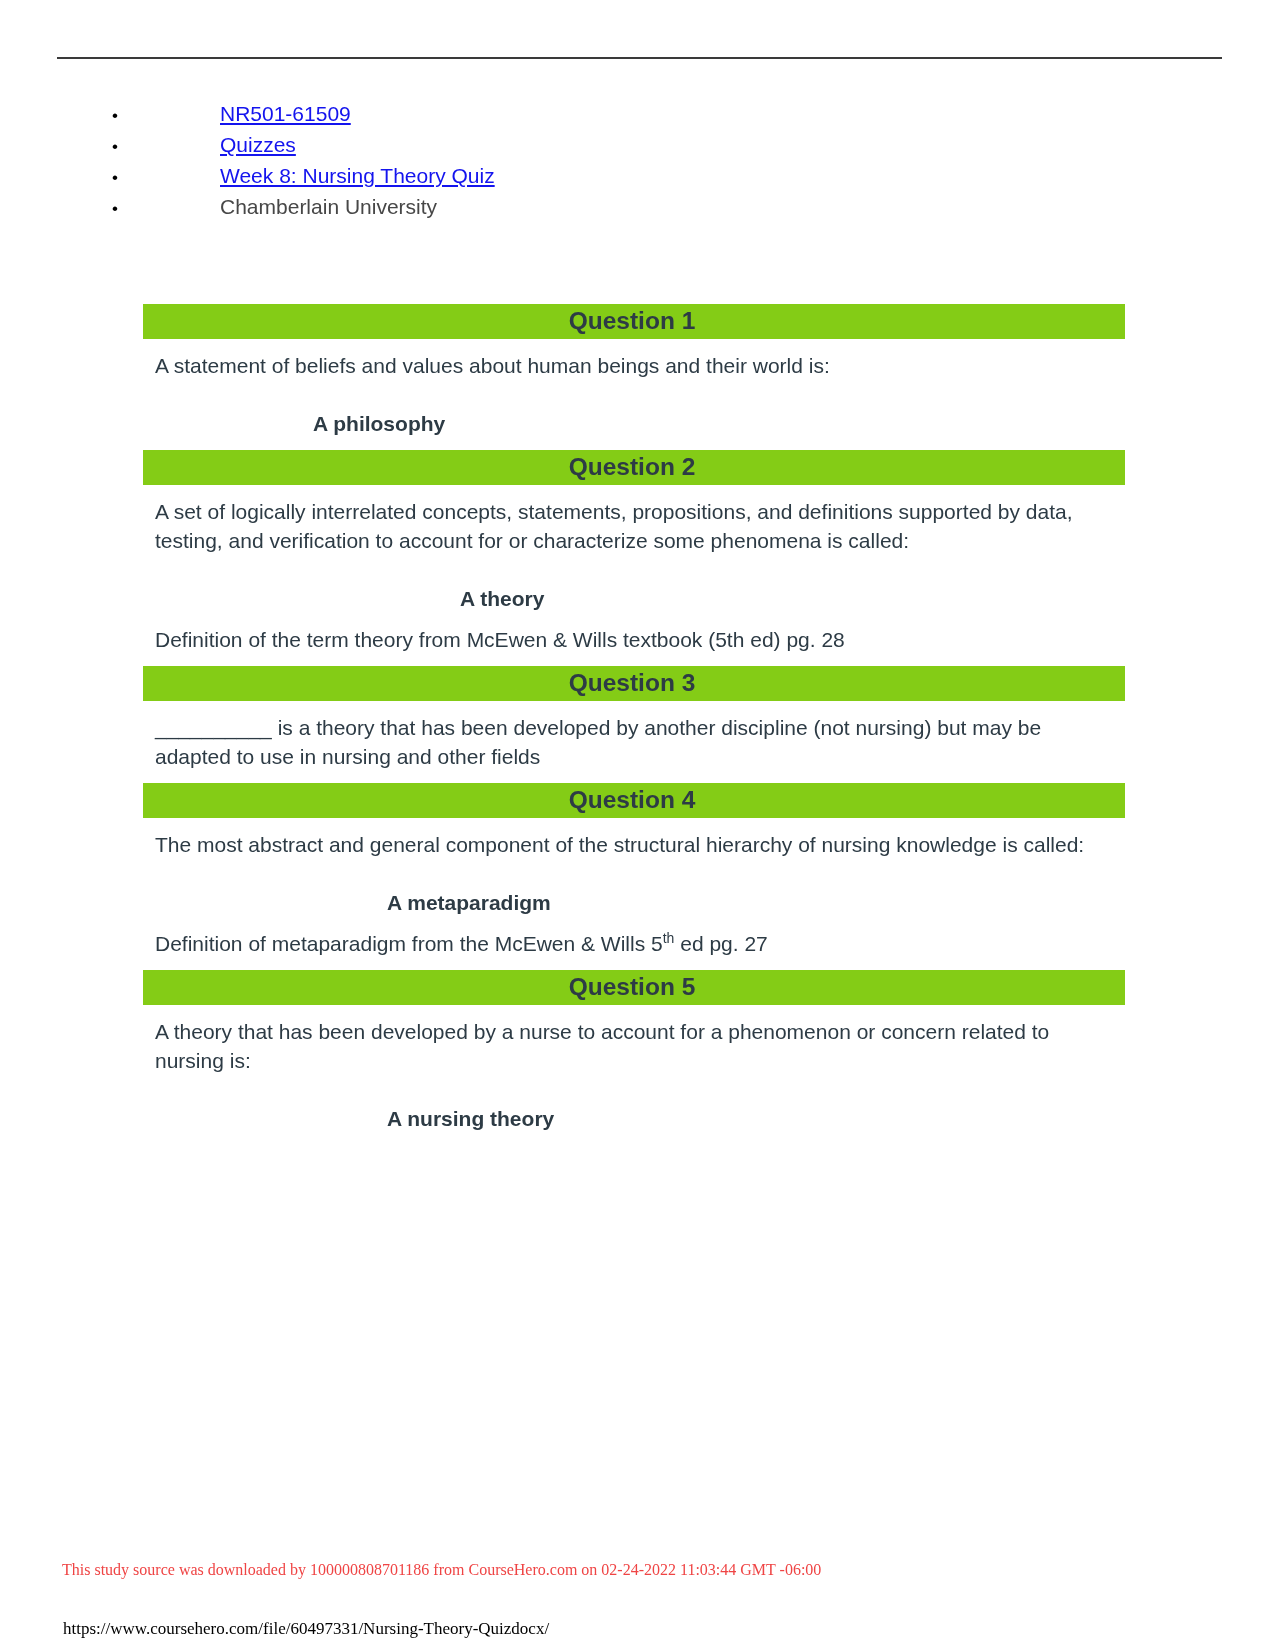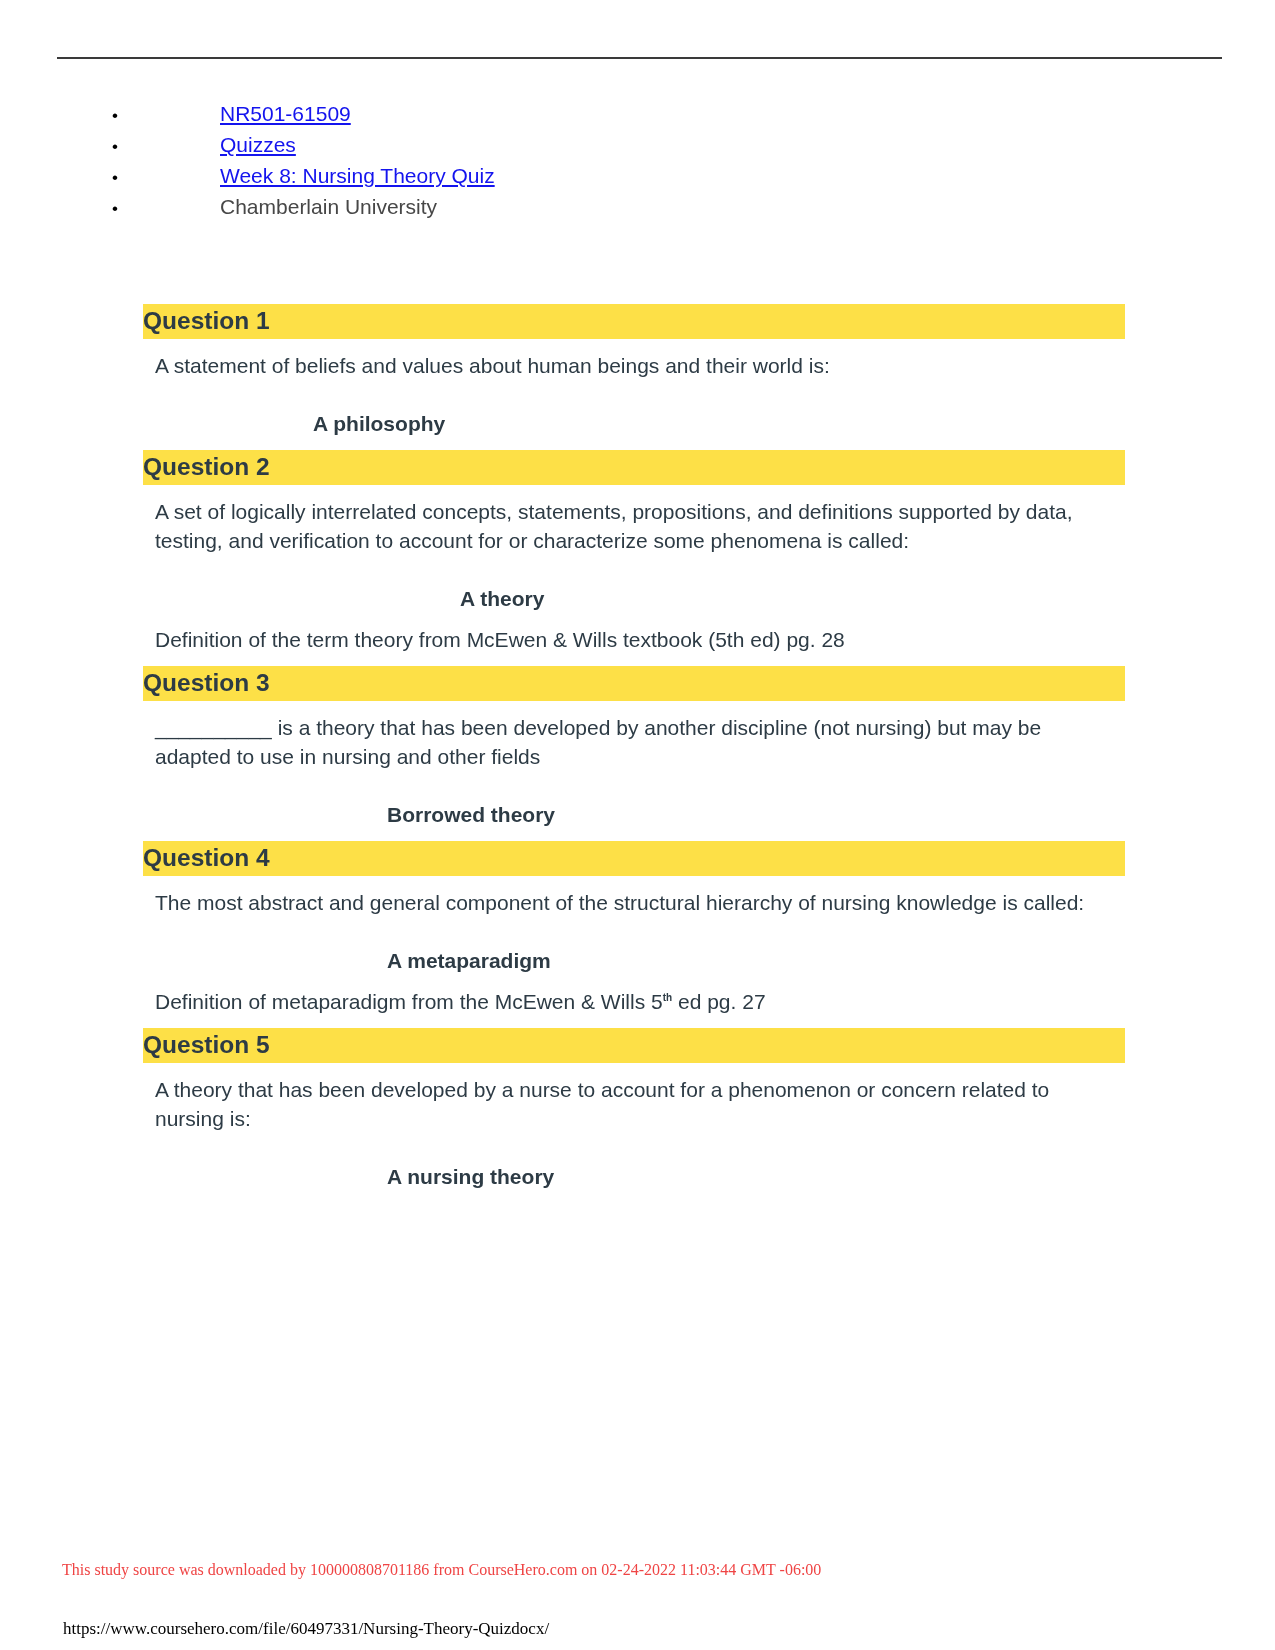--- a/index.html
+++ b/index.html
@@ -53,35 +53,36 @@
     left: 143px;
     top: 304px;
     width: 982px;
     font-size: 21px;
     line-height: 29px;
   }
   .content section { margin: 0 0 4px 0; }
   .q-header {
     margin: 0 0 2px 0;
     padding: 4px 4px 6px 0;
-    background: #fde047;
+    background: #84cc16;
     font-size: 24.5px;
     line-height: 25px;
     font-weight: bold;
     color: #2d3b45;
+    text-align: center;
   }
   .content p { margin: 12px; }
   .answer {
     font-weight: bold;
     margin-top: 29px !important;
   }
   .indent-a { padding-left: 158px; }  
   .indent-b { padding-left: 305px; }  
   .indent-c { padding-left: 232px; }  
-  sup { font-size: 10px; vertical-align: super; line-height: 0; font-weight: bold; }
+  sup { font-size: 14px; vertical-align: super; line-height: 0; }
   .closing { margin-top: 34px !important; }
 
   
   .footer-note {
     position: absolute;
     left: 62px;
     top: 1561px;
     font-family: "Liberation Serif", serif;
     font-size: 16px;
     color: #ef4444;
@@ -133,21 +134,20 @@
   <section>
     <h2 class="q-header">Question 2</h2>
     <p>A set of logically interrelated concepts, statements, propositions, and definitions supported by data, testing, and verification to account for or characterize some phenomena is called:</p>
     <p class="answer indent-b">A theory</p>
     <p>Definition of the term theory from McEwen &amp; Wills textbook (5th ed) pg. 28</p>
   </section>
 
   <section>
     <h2 class="q-header">Question 3</h2>
     <p>__________ is a theory that has been developed by another discipline (not nursing) but may be adapted to use in nursing and other fields</p>
-    <p class="answer indent-c">Borrowed theory</p>
   </section>
 
   <section>
     <h2 class="q-header">Question 4</h2>
     <p>The most abstract and general component of the structural hierarchy of nursing knowledge is called:</p>
     <p class="answer indent-c">A metaparadigm</p>
     <p><span>Definition of metaparadigm from the McEwen &amp; Wills 5</span><sup>th</sup><span> ed pg. 27</span></p>
   </section>
 
   <section>

